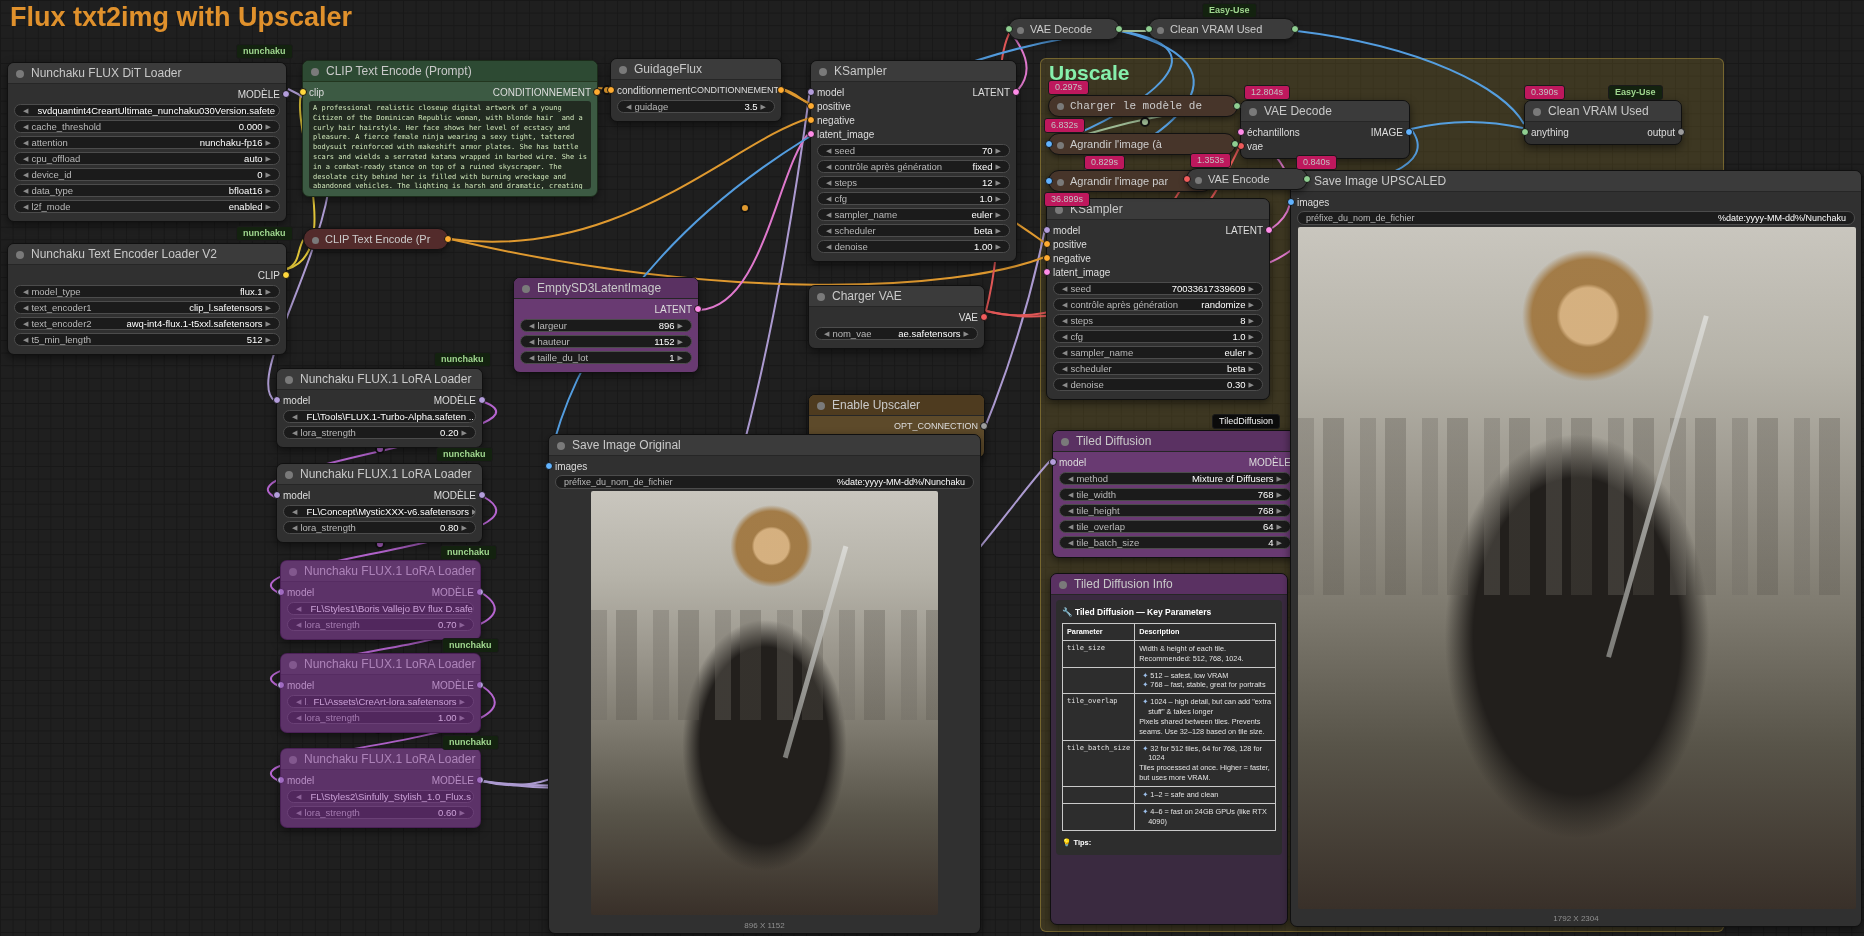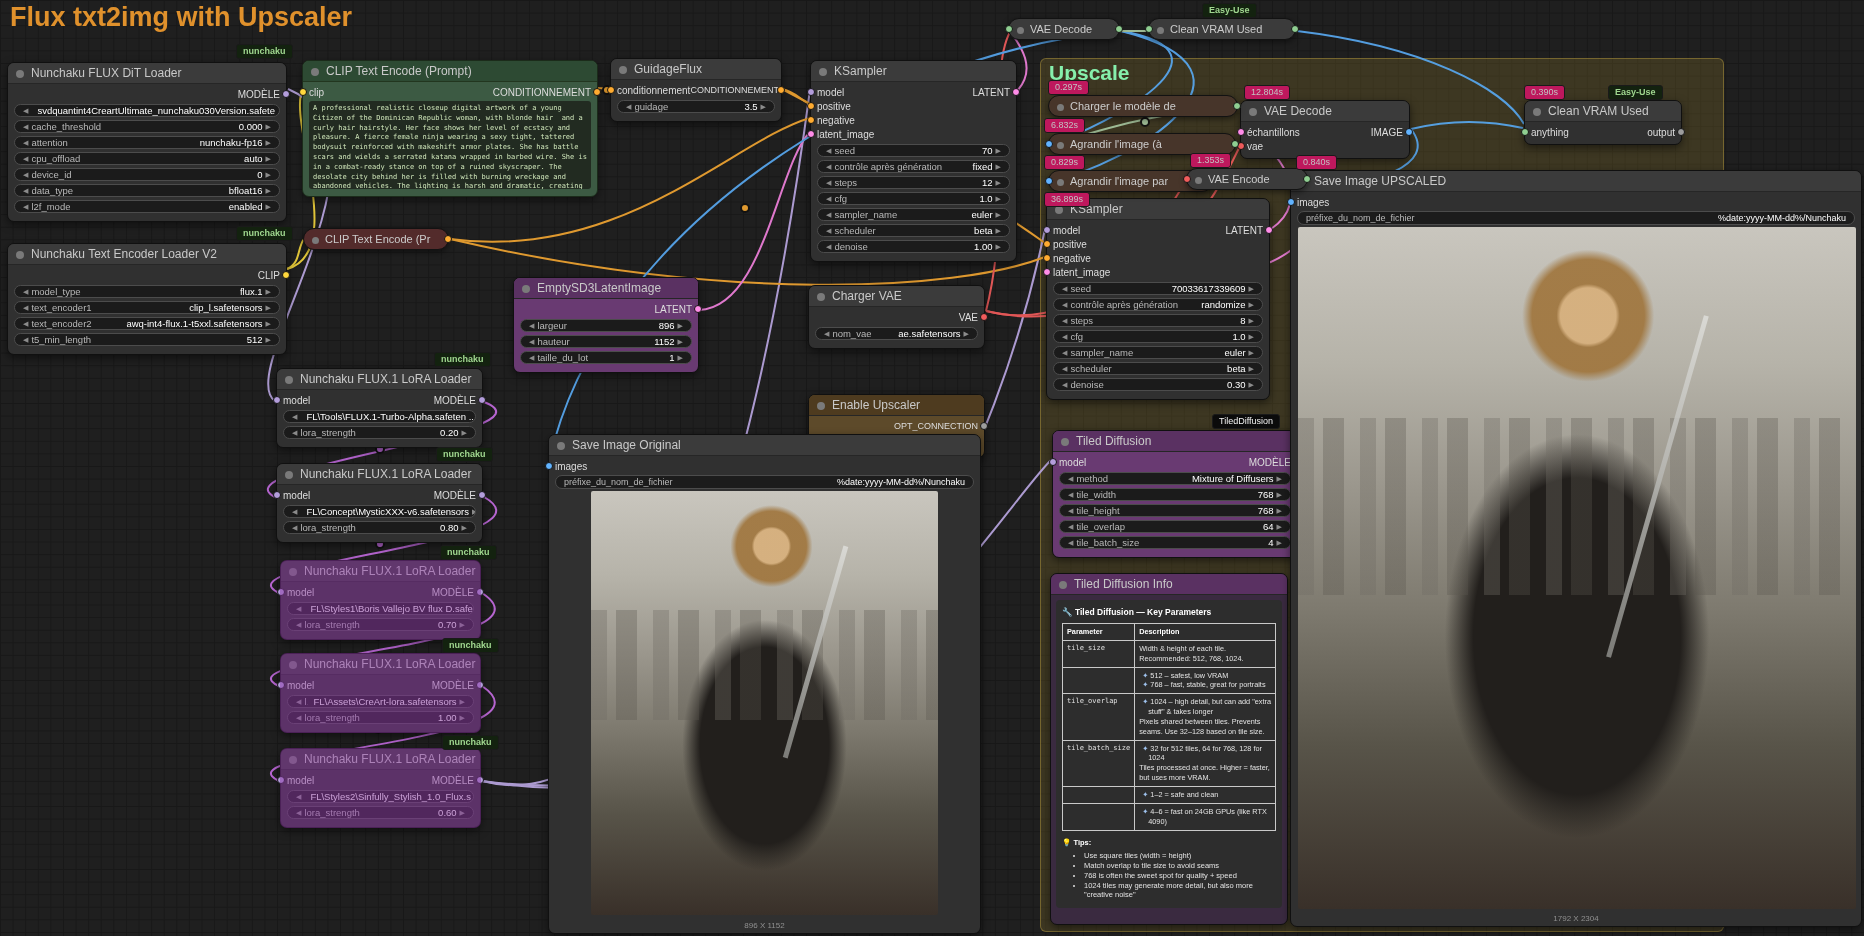--- a/index.html
+++ b/index.html
@@ -152,21 +152,21 @@
 <div class="badge green" style="left:434px;top:352px;">nunchaku</div>
 <div class="badge green" style="left:436px;top:447px;">nunchaku</div>
 <div class="badge green" style="left:440px;top:545px;">nunchaku</div>
 <div class="badge green" style="left:442px;top:638px;">nunchaku</div>
 <div class="badge green" style="left:442px;top:735px;">nunchaku</div>
 <div class="badge green" style="left:1202px;top:3px;">Easy-Use</div>
 <div class="badge green" style="left:1608px;top:85px;">Easy-Use</div>
 <div class="badge black" style="left:1212px;top:414px;">TiledDiffusion</div>
 <div class="badge" style="left:1048px;top:80px;">0.297s</div>
 <div class="badge" style="left:1044px;top:118px;">6.832s</div>
-<div class="badge" style="left:1044px;top:155px;">0.829s</div>
+<div class="badge" style="left:1084px;top:155px;">0.829s</div>
 <div class="badge" style="left:1044px;top:192px;">36.899s</div>
 <div class="badge" style="left:1244px;top:85px;">12.804s</div>
 <div class="badge" style="left:1190px;top:153px;">1.353s</div>
 <div class="badge" style="left:1296px;top:155px;">0.840s</div>
 <div class="badge" style="left:1524px;top:85px;">0.390s</div>
 
 <div class="node" style="left:7px;top:62px;width:280px;">
   <div class="nhead"><span class="hdot"></span><span>Nunchaku FLUX DiT Loader</span></div>
   <div class="nbody">
     <div class="prow out">
@@ -568,21 +568,21 @@
   <span class="edot l c-pipe"></span>
   <span class="hdot"></span><span>VAE Decode</span>
   <span class="edot r c-pipe"></span>
 </div>
 <div class="collapsed" style="left:1148px;top:18px;width:148px;">
   <span class="edot l c-pipe"></span>
   <span class="hdot"></span><span>Clean VRAM Used</span>
   <span class="edot r c-pipe"></span>
 </div>
 
-<div class="collapsed brown" style="left:1048px;top:95px;width:190px;">
+<div class="collapsed brown" style="left:1048px;top:95px;width:190px;font-family:Liberation Mono, monospace;">
   <span class="hdot"></span><span>Charger le modèle de</span>
   <span class="edot r c-pipe"></span>
 </div>
 <div class="collapsed brown" style="left:1048px;top:133px;width:188px;">
   <span class="edot l c-image"></span>
   <span class="hdot"></span><span>Agrandir l'image (à</span>
   <span class="edot r c-pipe"></span>
 </div>
 <div class="collapsed brown" style="left:1048px;top:170px;width:165px;">
   <span class="edot l c-image"></span>
@@ -784,26 +784,20 @@
             <td class="pcell"></td>
             <td>
               <div class="bline"><span class="star">✦</span>4–6 = fast on 24GB GPUs (like RTX 4090)</div>
             </td>
           </tr>
         </tbody>
     </table>
     <div class="tips">
       <span>💡</span>
       <span class="tt">Tips:</span>
-      <ul id="tips-list">
-          <li>Use square tiles (width = height)</li>
-          <li>Match overlap to tile size to avoid seams</li>
-          <li>768 is often the sweet spot for quality + speed</li>
-          <li>1024 tiles may generate more detail, but also more "creative noise"</li>
-        </ul>
     </div>
   </div>
 </div>
 
 <div class="node" style="left:1290px;top:170px;width:572px;height:757px;">
   <div class="nhead"><span class="hdot"></span><span>Save Image UPSCALED</span></div>
   <div class="nbody">
     <div class="prow">
         <span class="pdot in c-image"></span>
         <span>images</span>

